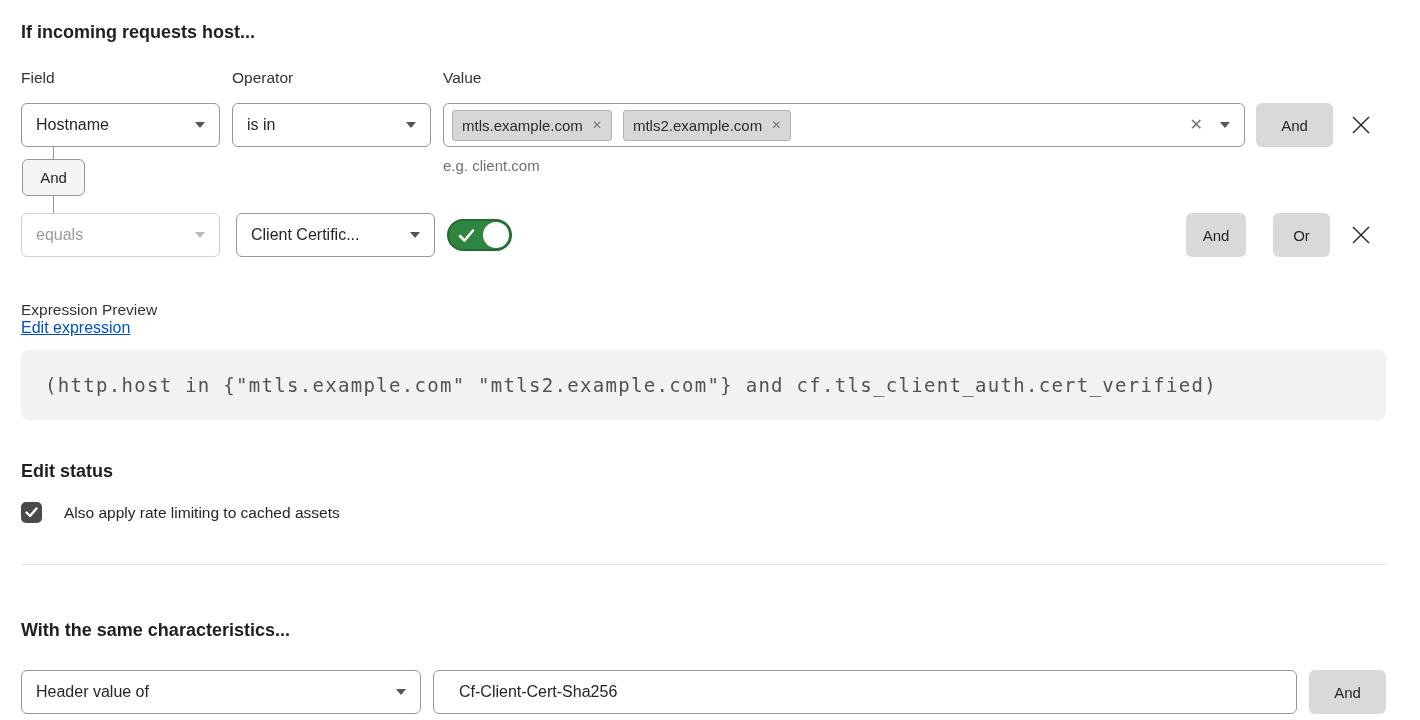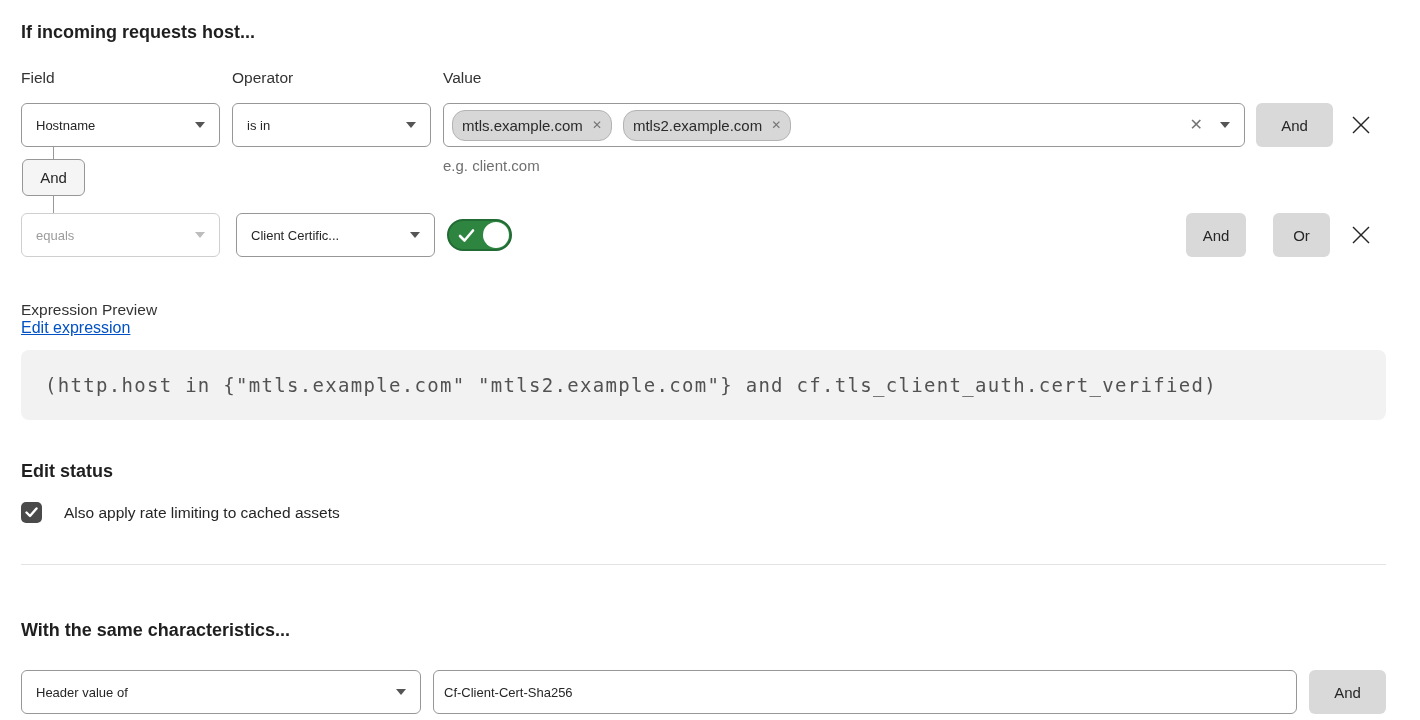--- a/index.html
+++ b/index.html
@@ -19,21 +19,21 @@
   .label-operator { width: 211px; }
   .label-value { flex: 1; }
 
   
   .cond-row { display: flex; align-items: center; margin-top: 16px; height: 44px; }
 
   .select {
     display: flex; align-items: center; justify-content: space-between;
     height: 44px; background: #fff;
     border: 1px solid #979797; border-radius: 6px;
-    padding: 0 14px; font-size: 13px; color: #262626;
+    padding: 0 14px; font-size: 16px; color: #262626;
     cursor: pointer; flex-shrink: 0;
   }
   .select .caret {
     width: 0; height: 0; margin-left: 10px;
     border-left: 5px solid transparent; border-right: 5px solid transparent;
     border-top: 6px solid #555;
   }
   .select.disabled { border-color: #cfcfcf; color: #9b9b9b; cursor: default; }
   .select.disabled .caret { border-top-color: #bdbdbd; }
   .w199 { width: 199px; }
@@ -42,21 +42,21 @@
   .mr16 { margin-right: 16px; }
 
   
   .value-box {
     flex: 1; display: flex; align-items: center;
     height: 44px; border: 1px solid #979797; border-radius: 6px;
     padding: 0 14px 0 8px; margin-right: 11px; min-width: 0;
   }
   .tag {
     display: inline-flex; align-items: center; flex-shrink: 0;
-    background: #d7d7d7; border: 1px solid #b3b3b3; border-radius: 13px;
+    background: #d7d7d7; border: 1px solid #b3b3b3; border-radius: 3px;
     padding: 6px 9px; margin-right: 11px;
     font-size: 15px; color: #2b2b2b; line-height: 17px;
   }
   .tag .tag-x { margin-left: 9px; color: #757575; font-size: 12px; cursor: pointer; line-height: 12px; }
   .value-controls { margin-left: auto; display: flex; align-items: center; }
   .clear-x { color: #757575; font-size: 16px; cursor: pointer; line-height: 16px; }
   .value-caret {
     width: 0; height: 0; margin-left: 17px; cursor: pointer;
     border-left: 5px solid transparent; border-right: 5px solid transparent;
     border-top: 6px solid #555;
@@ -122,21 +122,21 @@
     display: flex; align-items: center; justify-content: center; cursor: pointer; flex-shrink: 0;
   }
   .checkbox-label { margin-left: 22px; font-size: 15.5px; color: #262626; }
 
   .divider { margin-top: 41px; border-top: 1px solid #e3e3e3; height: 0; }
 
   .char-title { margin-top: 54px; }
   .bottom-row { display: flex; align-items: center; margin-top: 29px; height: 44px; }
   .text-input {
     flex: 1; height: 44px; border: 1px solid #979797; border-radius: 6px;
-    padding: 0 10px; font-size: 13px; color: #262626; margin-right: 12px;
+    padding: 0 25px; font-size: 16px; color: #262626; margin-right: 12px;
     font-family: inherit; outline: none; min-width: 0;
   }
 </style>
 </head>
 <body>
 
 <div class="page">
 
   <div class="section-title">If incoming requests host...</div>
 

